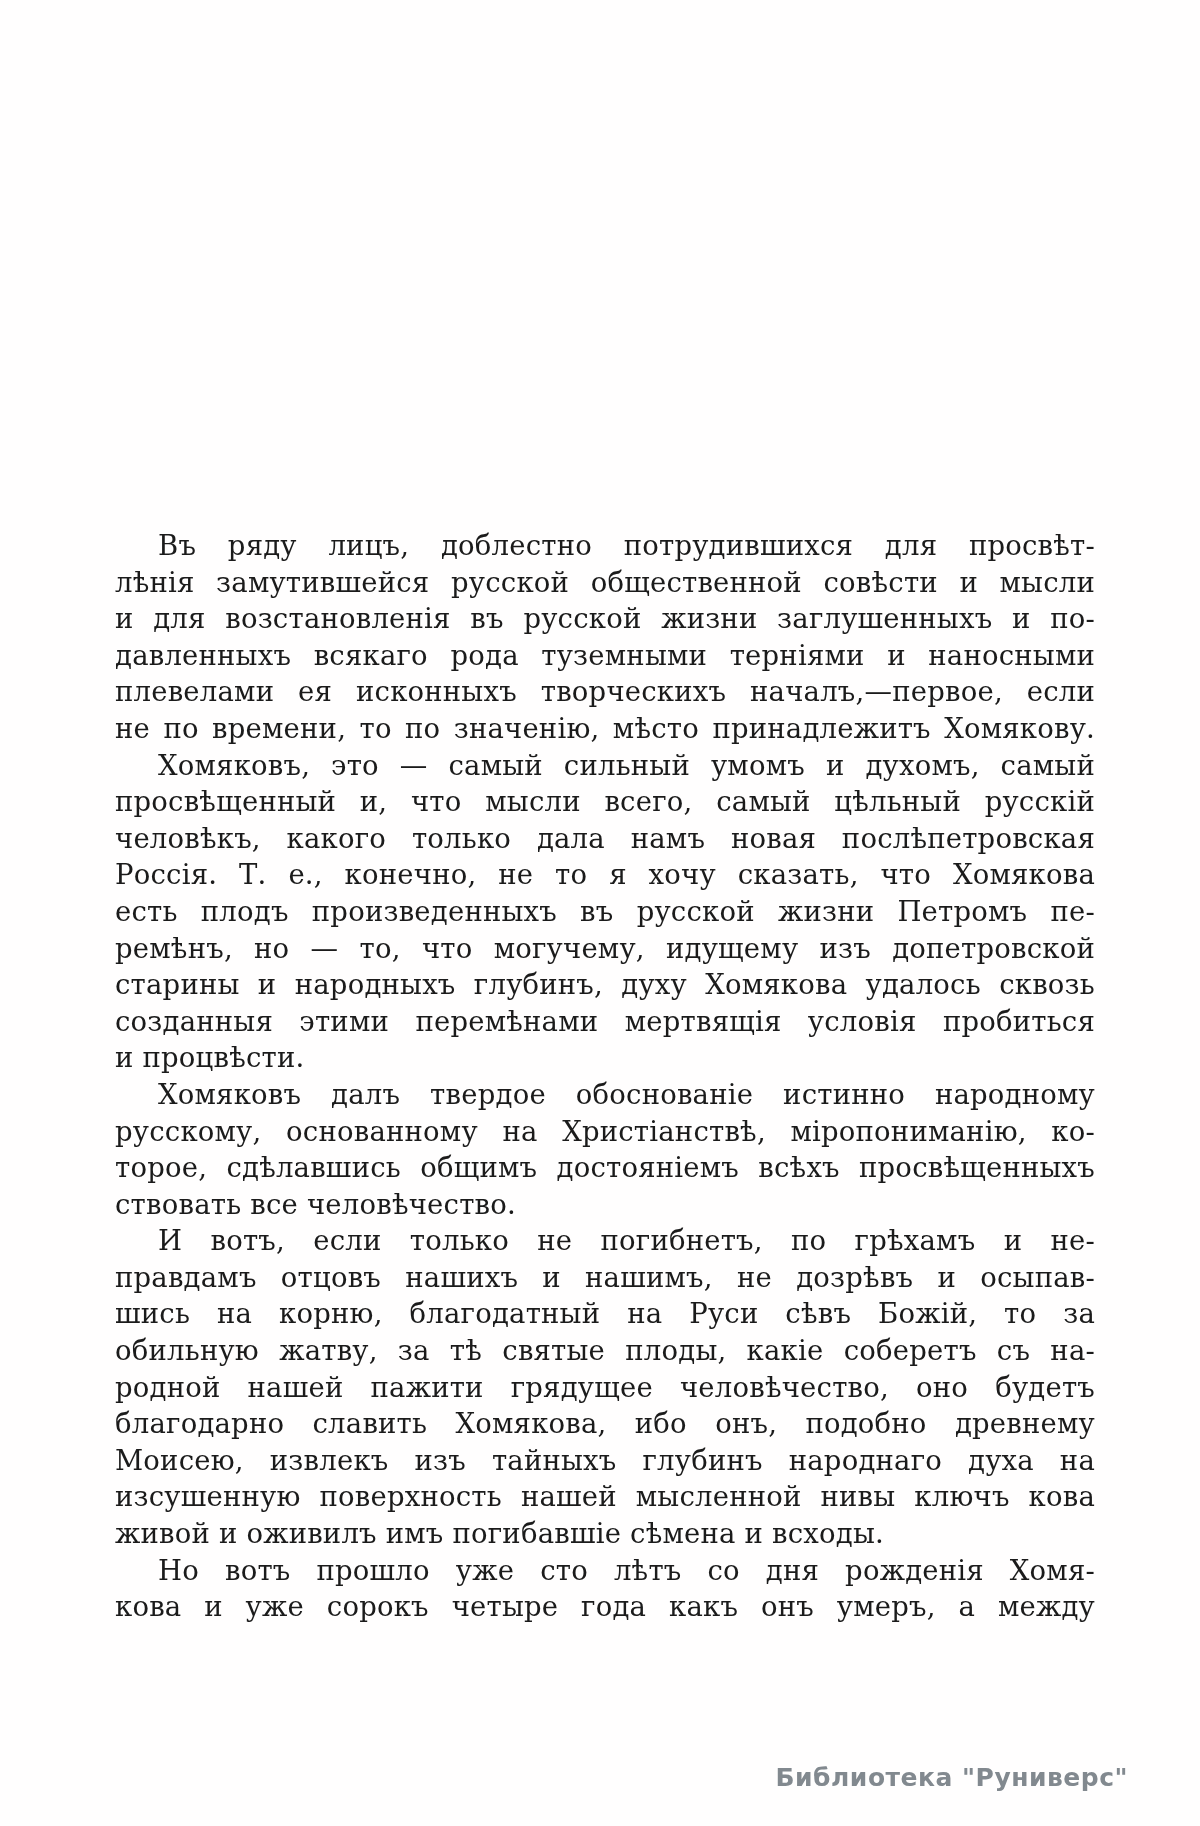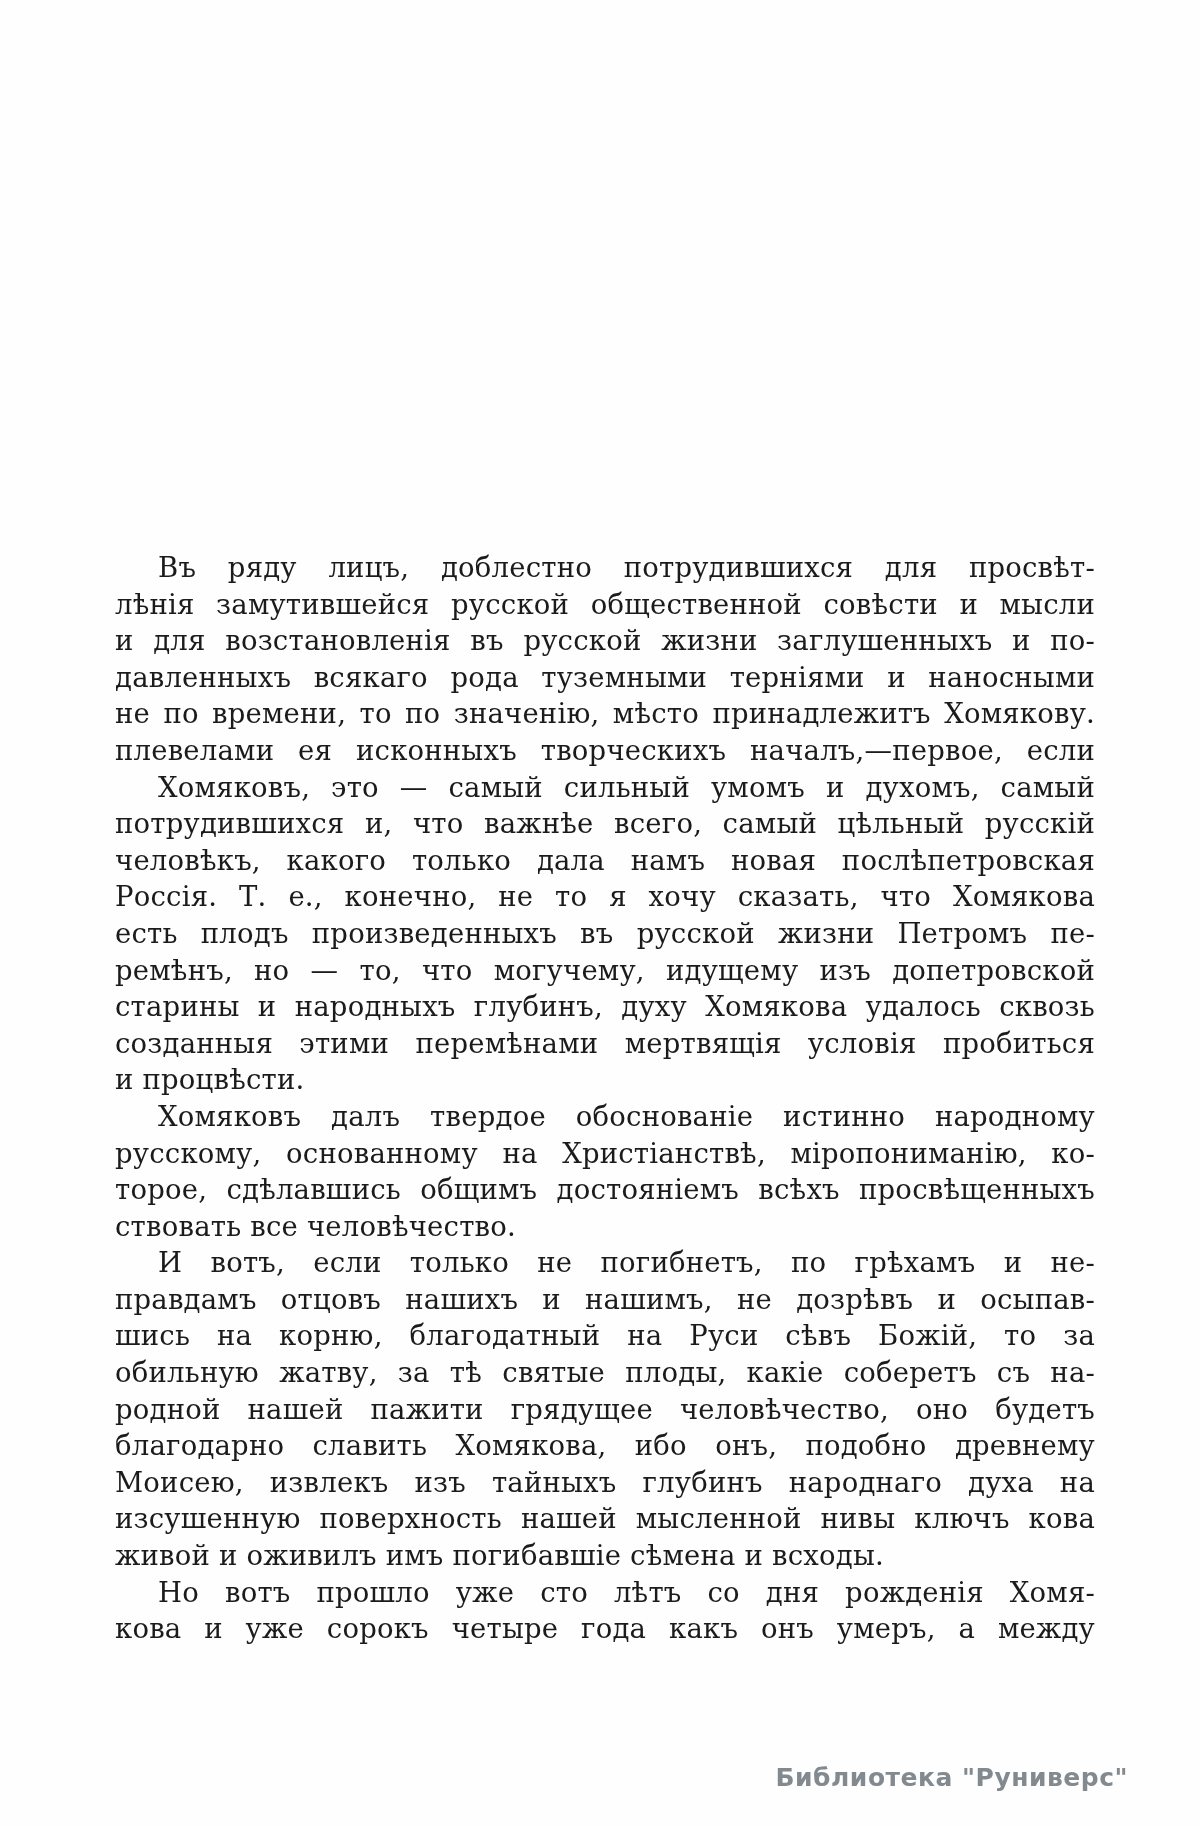--- a/index.html
+++ b/index.html
@@ -18,21 +18,20 @@
   }
   .textblock {
     position: absolute;
     left: 115px;
     top: 527px;
     width: 980px;
     font-family: "DejaVu Serif", "Liberation Serif", serif;
     font-size: 27.5px;
     color: #1b1b1b;
     letter-spacing: 0.2px;
-    margin-top: 22px;
   }
   .line {
     height: 36.6px;
     line-height: 36.6px;
     text-align: justify;
     text-align-last: justify;
     white-space: normal;
   }
   .line.nofill {
     text-align-last: left;
@@ -53,24 +52,24 @@
 </style>
 </head>
 <body>
 
 <div class="page">
   <div class="textblock" id="textblock">
       <div class="line indent">Въ ряду лицъ, доблестно потрудившихся для просвѣт-</div>
       <div class="line">лѣнія замутившейся русской общественной совѣсти и мысли</div>
       <div class="line">и для возстановленія въ русской жизни заглушенныхъ и по-</div>
       <div class="line">давленныхъ всякаго рода туземными терніями и наносными</div>
+      <div class="line">плевелами ея исконныхъ творческихъ началъ,—первое, если</div>
       <div class="line">не по времени, то по значенію, мѣсто принадлежитъ Хомякову.</div>
-      <div class="line">плевелами ея исконныхъ творческихъ началъ,—первое, если</div>
       <div class="line indent">Хомяковъ, это — самый сильный умомъ и духомъ, самый</div>
-      <div class="line">потрудившихся и, что важнѣе всего, самый цѣльный русскій</div>
+      <div class="line">просвѣщенный и, что мысли всего, самый цѣльный русскій</div>
       <div class="line">человѣкъ, какого только дала намъ новая послѣпетровская</div>
       <div class="line">Россія. Т. е., конечно, не то я хочу сказать, что Хомякова</div>
       <div class="line">есть плодъ произведенныхъ въ русской жизни Петромъ пе-</div>
       <div class="line">ремѣнъ, но — то, что могучему, идущему изъ допетровской</div>
       <div class="line">старины и народныхъ глубинъ, духу Хомякова удалось сквозь</div>
       <div class="line">созданныя этими перемѣнами мертвящія условія пробиться</div>
       <div class="line nofill">и процвѣсти.</div>
       <div class="line indent">Хомяковъ далъ твердое обоснованіе истинно народному</div>
       <div class="line">русскому, основанному на Христіанствѣ, міропониманію, ко-</div>
       <div class="line">торое, сдѣлавшись общимъ достояніемъ всѣхъ просвѣщенныхъ</div>

